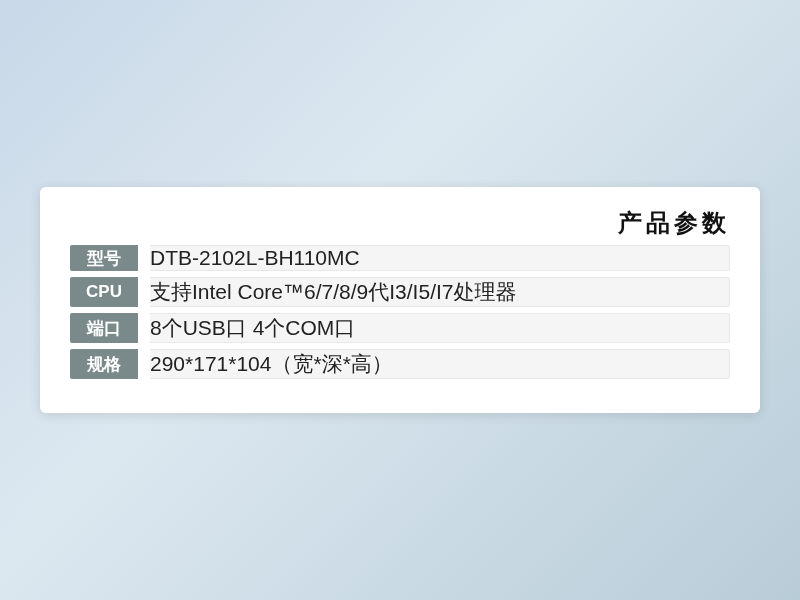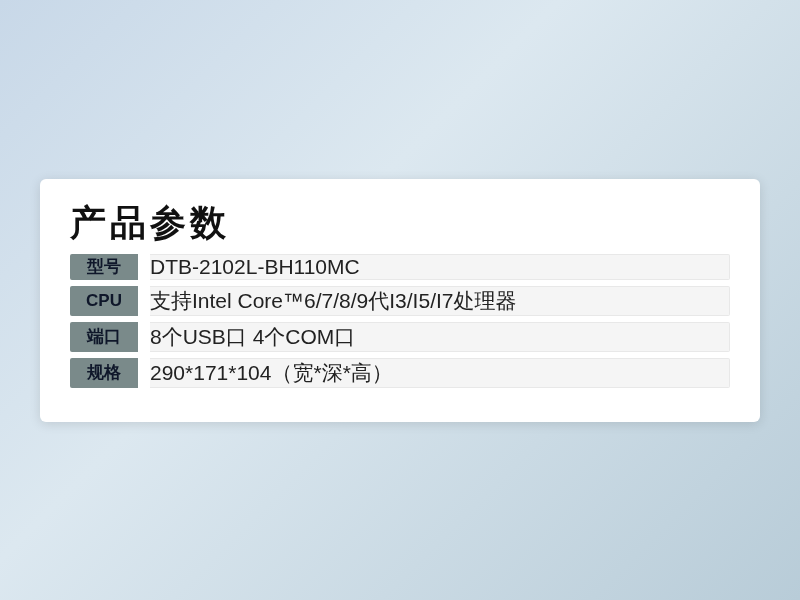--- a/index.html
+++ b/index.html
@@ -21,41 +21,41 @@
 
     .card {
       background: white;
       border-radius: 6px;
       width: 720px;
       padding: 20px 30px 28px 30px;
       box-shadow: 0 2px 12px rgba(0,0,0,0.12);
     }
 
     .page-title {
-      text-align: left;
-      font-size: 36px;
+      text-align: right;
+      font-size: 24px;
       font-weight: 900;
       color: #111;
       letter-spacing: 4px;
     }
 
     .spec-table {
       width: 100%;
       border-collapse: separate;
       border-spacing: 0 6px;
     }
 
     .spec-row td {
       padding: 0;
     }
 
     .label-cell {
       width: 68px;
       background: #7a8a8a;
-      color: #0f172a;
+      color: #ffffff;
       text-align: center;
       font-size: 17px;
       font-weight: bold;
       padding: 10px 6px;
       border-radius: 2px 0 0 2px;
       white-space: nowrap;
       vertical-align: middle;
     }
 
     .value-cell {

